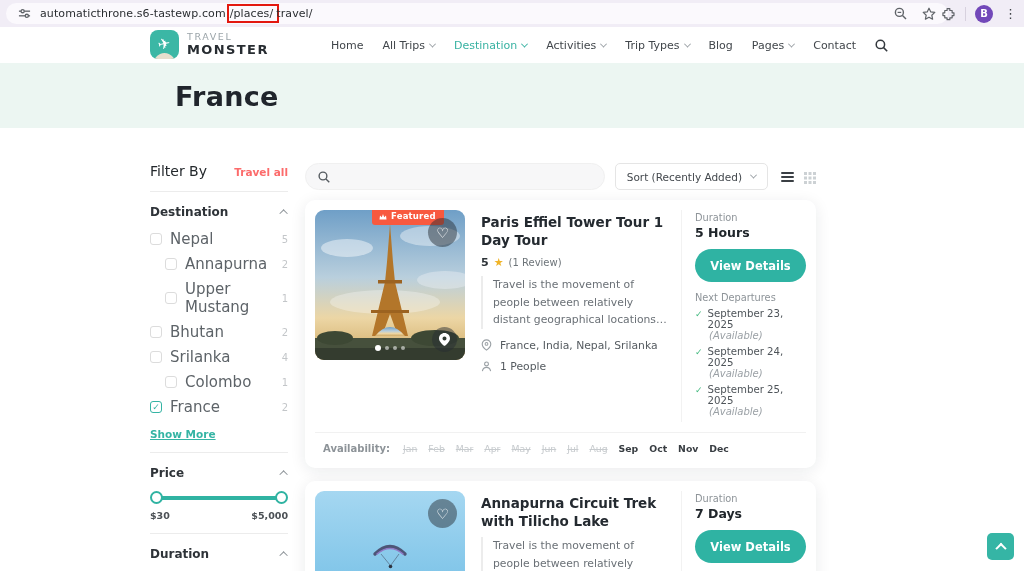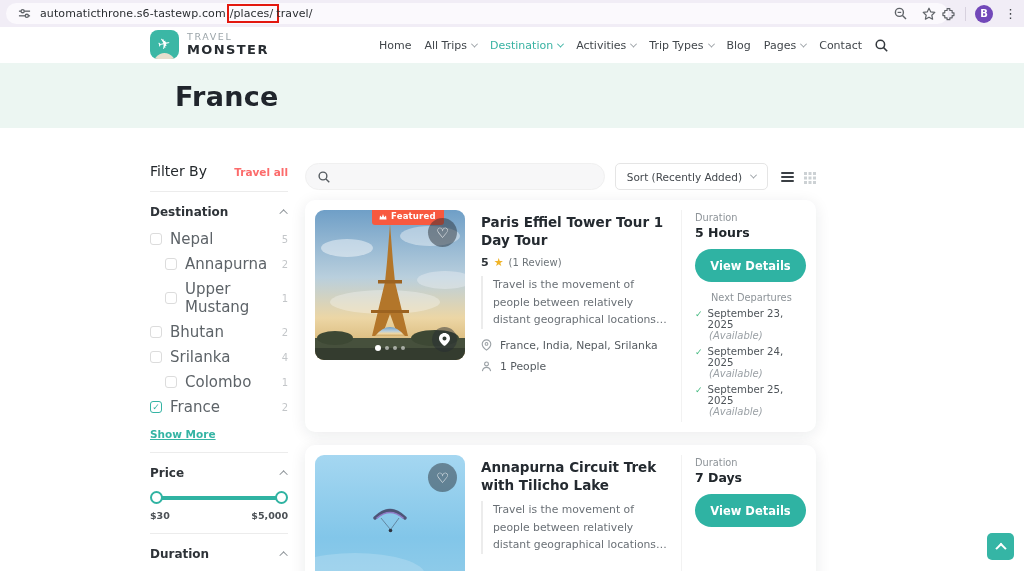--- a/index.html
+++ b/index.html
@@ -29,21 +29,21 @@
 
   
   .site-header { position:absolute; top:27px; left:0; right:0; height:36px; background:#fff; }
   .logo { position:absolute; left:150px; top:3px; display:flex; align-items:center; gap:8px; }
   .logo-mark { width:29px; height:29px; border-radius:8px; background:#3bb7a5; position:relative; overflow:hidden; display:flex; align-items:center; justify-content:center; }
   .logo-mark .plane { color:#fff; font-size:15px; transform:rotate(-12deg) translateY(-1px); }
   .logo-mark::after { content:""; position:absolute; bottom:-7px; left:3px; width:23px; height:13px; background:#e6decd; border-radius:50% 50% 0 0/100% 100% 0 0; }
   .logo-text { line-height:1.1; }
   .logo-top { font-size:9.5px; color:#9ba4a9; letter-spacing:1.6px; }
   .logo-bottom { font-size:13px; font-weight:700; color:#272c31; letter-spacing:1.4px; }
-  .main-nav { position:absolute; right:136px; top:0; height:36px; display:flex; align-items:center; gap:13px; }
+  .main-nav { position:absolute; right:136px; top:0; height:36px; display:flex; align-items:center; gap:19px; }
   .nav-item { font-size:11px; color:#41464b; font-weight:500; display:flex; align-items:center; gap:5px; cursor:pointer; white-space:nowrap; }
   .nav-item.active { color:#38b2a2; }
   .chev { width:5px; height:5px; border-right:1.4px solid #9aa0a5; border-bottom:1.4px solid #9aa0a5; transform:rotate(45deg) translate(-1px,-1px); display:inline-block; }
   .nav-item.active .chev { border-color:#38b2a2; }
   .hdr-search svg { display:block; }
 
   
   .hero { position:absolute; top:63px; left:0; right:0; height:65px; background:#ecf6f2; }
   .hero h1 { position:absolute; left:175px; top:50%; transform:translateY(-50%); font-size:27px; font-weight:700; color:#20252c; letter-spacing:.3px; }
 
@@ -100,21 +100,21 @@
   .star { color:#f0b428; font-size:11px; }
   .review { color:#6d7479; font-size:10px; }
   .desc { font-size:10.8px; color:#6a7076; line-height:1.62; border-left:2px solid #ececec; padding-left:10px; margin:5px 0 10px; display:-webkit-box; -webkit-line-clamp:3; -webkit-box-orient:vertical; overflow:hidden; }
   .meta { display:flex; align-items:center; gap:8px; font-size:10.8px; color:#555b60; margin-bottom:8px; }
   .meta svg { flex:none; display:block; }
 
   .card-side { width:125px; flex:none; border-left:1px solid #f2f2f2; padding:2px 0 0 13px; }
   .side-label { font-size:9.8px; color:#8d9398; margin-bottom:2px; }
   .side-value { font-size:12.5px; font-weight:700; color:#20262b; margin-bottom:9px; }
   .btn-details { width:100%; height:33px; border:0; border-radius:17px; background:#2fb3a3; color:#fff; font-size:11.5px; font-weight:700; font-family:inherit; margin-bottom:10px; cursor:pointer; }
-  .dep-label { font-size:9.8px; color:#8d9398; margin-bottom:5px;margin-left:16px; }
+  .dep-label { font-size:9.8px; color:#8d9398; margin-bottom:5px; }
   .dep-row { display:flex; align-items:baseline; gap:5px; }
   .dep-check { color:#43b97f; font-size:9px; font-weight:700; }
   .dep-date { font-size:10.2px; color:#4e5459; }
   .dep-status { font-size:10px; font-style:italic; color:#9aa0a5; margin:0 0 5px 14px; }
 
   .availability { border-top:1px solid #f1f1f1; margin-top:10px; padding:10px 4px 4px 8px; display:flex; align-items:center; gap:11px; flex-wrap:nowrap; }
   .avail-label { font-size:10px; font-weight:700; color:#8d9398; margin-right:2px; }
   .month { font-size:9.3px; }
   .month.off { color:#c7cbce; text-decoration:line-through; }
   .month.on { color:#383d42; font-weight:700; }
@@ -413,20 +413,35 @@
         </div>
         <div class="dep-status">(Available)</div>
         <div class="dep-row">
           <span class="dep-check">✓</span>
           <span class="dep-date">September 25, 2025</span>
         </div>
         <div class="dep-status">(Available)</div>
       </div>
     </div>
 
+    <div class="availability">
+      <span class="avail-label">Availability:</span>
+      <span class="month off">Jan</span>
+      <span class="month off">Feb</span>
+      <span class="month off">Mar</span>
+      <span class="month off">Apr</span>
+      <span class="month off">May</span>
+      <span class="month off">Jun</span>
+      <span class="month off">Jul</span>
+      <span class="month off">Aug</span>
+      <span class="month on">Sep</span>
+      <span class="month on">Oct</span>
+      <span class="month on">Nov</span>
+      <span class="month on">Dec</span>
+    </div>
   </article>
 
   <article class="card">
     <div class="card-main">
       <div class="card-img">
         <svg class="photo" viewBox="0 0 150 150" preserveAspectRatio="none">
           <defs>
             <linearGradient id="sky2" x1="0" y1="0" x2="0" y2="1">
               <stop offset="0" stop-color="#a5d7f1"></stop>
                 <stop offset="0.55" stop-color="#82c6e9"></stop>

